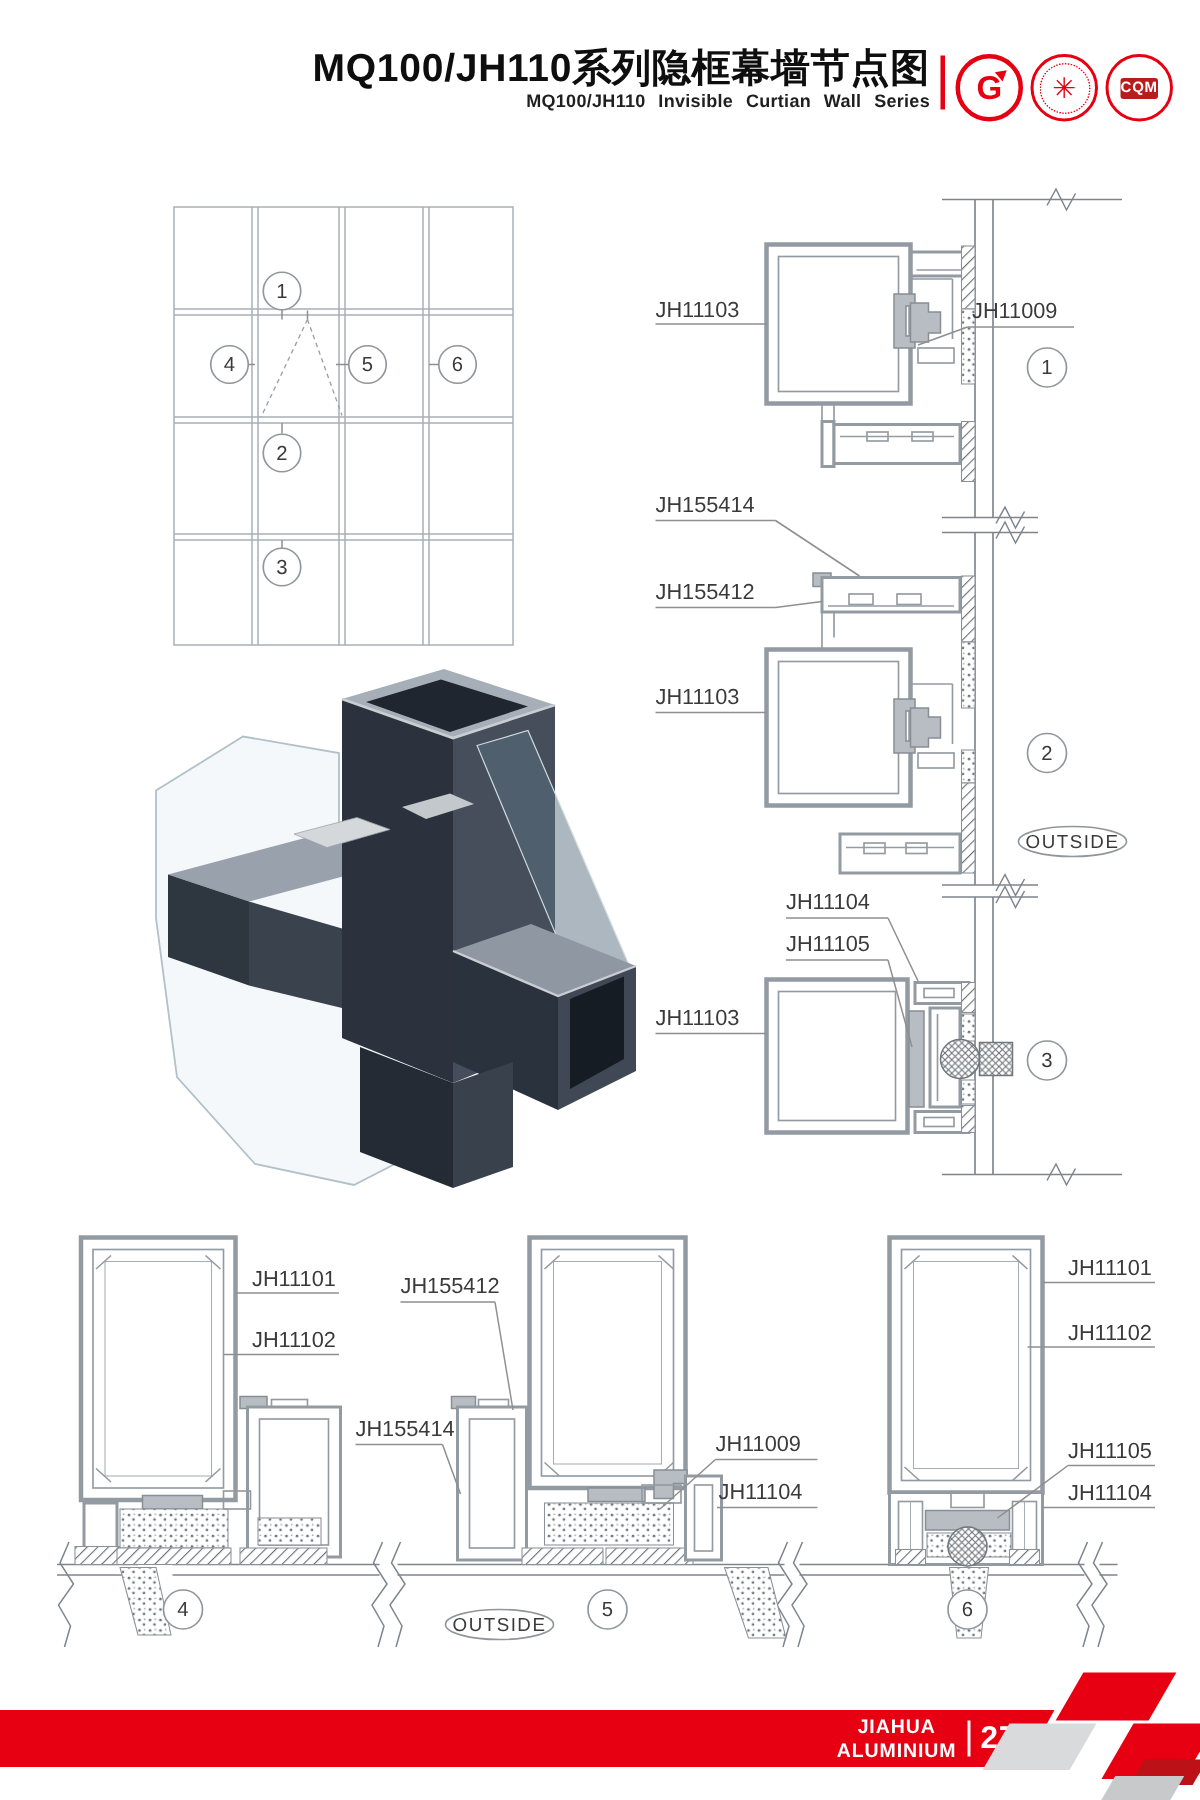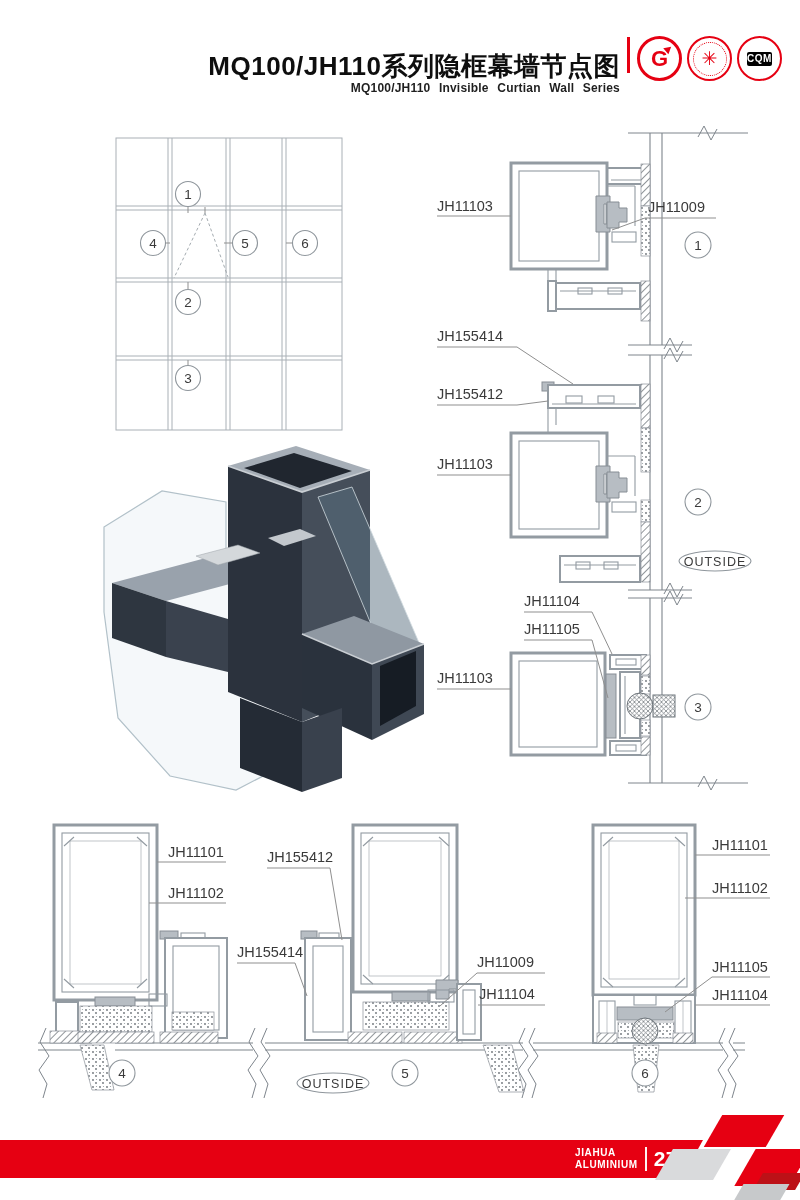--- a/index.html
+++ b/index.html
@@ -1,39 +1,39 @@
 <!DOCTYPE html>
 <html><head>
 <meta charset="utf-8">
 <style>
   html,body{margin:0;padding:0;background:#e9e9e9;}
   .page{position:relative;width:800px;height:1200px;background:#fff;overflow:hidden;
         font-family:"Liberation Sans",sans-serif;margin:0 auto;}
   
   .title-block{position:absolute;top:31px;left:0;width:620px;text-align:right;}
-  .title-cn{font-size:26px;font-weight:800;color:#0e0e0e;letter-spacing:.5px;line-height:1.1;margin-top:21px;}
+  .title-cn{font-size:26px;font-weight:800;color:#0e0e0e;letter-spacing:.5px;line-height:1.1;}
   .title-en{font-size:12px;font-weight:600;color:#1f1f1f;word-spacing:5px;letter-spacing:.2px;margin-top:0;}
   .red-divider{position:absolute;left:627px;top:37px;width:3px;height:36px;background:#e60012;}
   .logo{position:absolute;top:36px;width:45px;height:45px;border-radius:50%;box-sizing:border-box;
         display:flex;align-items:center;justify-content:center;}
   .logo-gb{left:637px;border:3px solid #e60012;color:#e60012;font-weight:800;font-size:22px;}
   .logo-gb .arrow{position:absolute;top:6px;right:7px;width:0;height:0;border-left:7px solid #e60012;
         border-top:4px solid transparent;border-bottom:4px solid transparent;transform:rotate(-40deg);}
   .logo-seal{left:687px;border:2.5px solid #e60012;}
   .logo-seal .inner{width:32px;height:32px;border:1px dotted #e60012;border-radius:50%;
         display:flex;align-items:center;justify-content:center;color:#e60012;font-size:19px;}
   .logo-cqm{left:737px;border:2.5px solid #e60012;}
-  .logo-cqm .box{background:#000000;color:#fff;font-weight:800;font-size:10px;letter-spacing:.5px;
+  .logo-cqm .box{background:#b91c1c;color:#fff;font-weight:800;font-size:10px;letter-spacing:.5px;
         padding:2px 0;border-radius:2px;line-height:1;}
   
   .footer-band{position:absolute;left:0;top:1140px;width:703px;height:38px;background:#e60012;
         clip-path:polygon(0 0,100% 0,calc(100% - 21px) 100%,0 100%);z-index:1;}
   .footer-text{position:absolute;left:540px;top:1144px;width:138px;height:30px;display:flex;
         align-items:center;justify-content:flex-end;gap:7px;color:#fff;z-index:2;}
-  .brand{text-align:left;font-weight:700;font-size:10px;line-height:1.2;letter-spacing:.6px;}
+  .brand{text-align:center;font-weight:700;font-size:13px;line-height:1.2;letter-spacing:.6px;}
   .footer-divider{width:2px;height:24px;background:rgba(255,255,255,.95);}
   .page-num{font-size:21px;font-weight:800;letter-spacing:.5px;}
   .shape{position:absolute;transform:skewX(-30deg);z-index:2;}
   .s-red1{left:713px;top:1115px;width:62px;height:32px;background:#e60012;}
   .s-gray1{left:664px;top:1149px;width:58px;height:31px;background:#d9dadc;}
   .s-red2{left:745px;top:1149px;width:55px;height:37px;background:#e60012;}
   .s-reddark{left:758px;top:1173px;width:42px;height:17px;background:#bc1117;}
   .s-gray2{left:738px;top:1184px;width:46px;height:19px;background:#c7c9cb;}
   
   .draw{position:absolute;left:0;top:0;}

